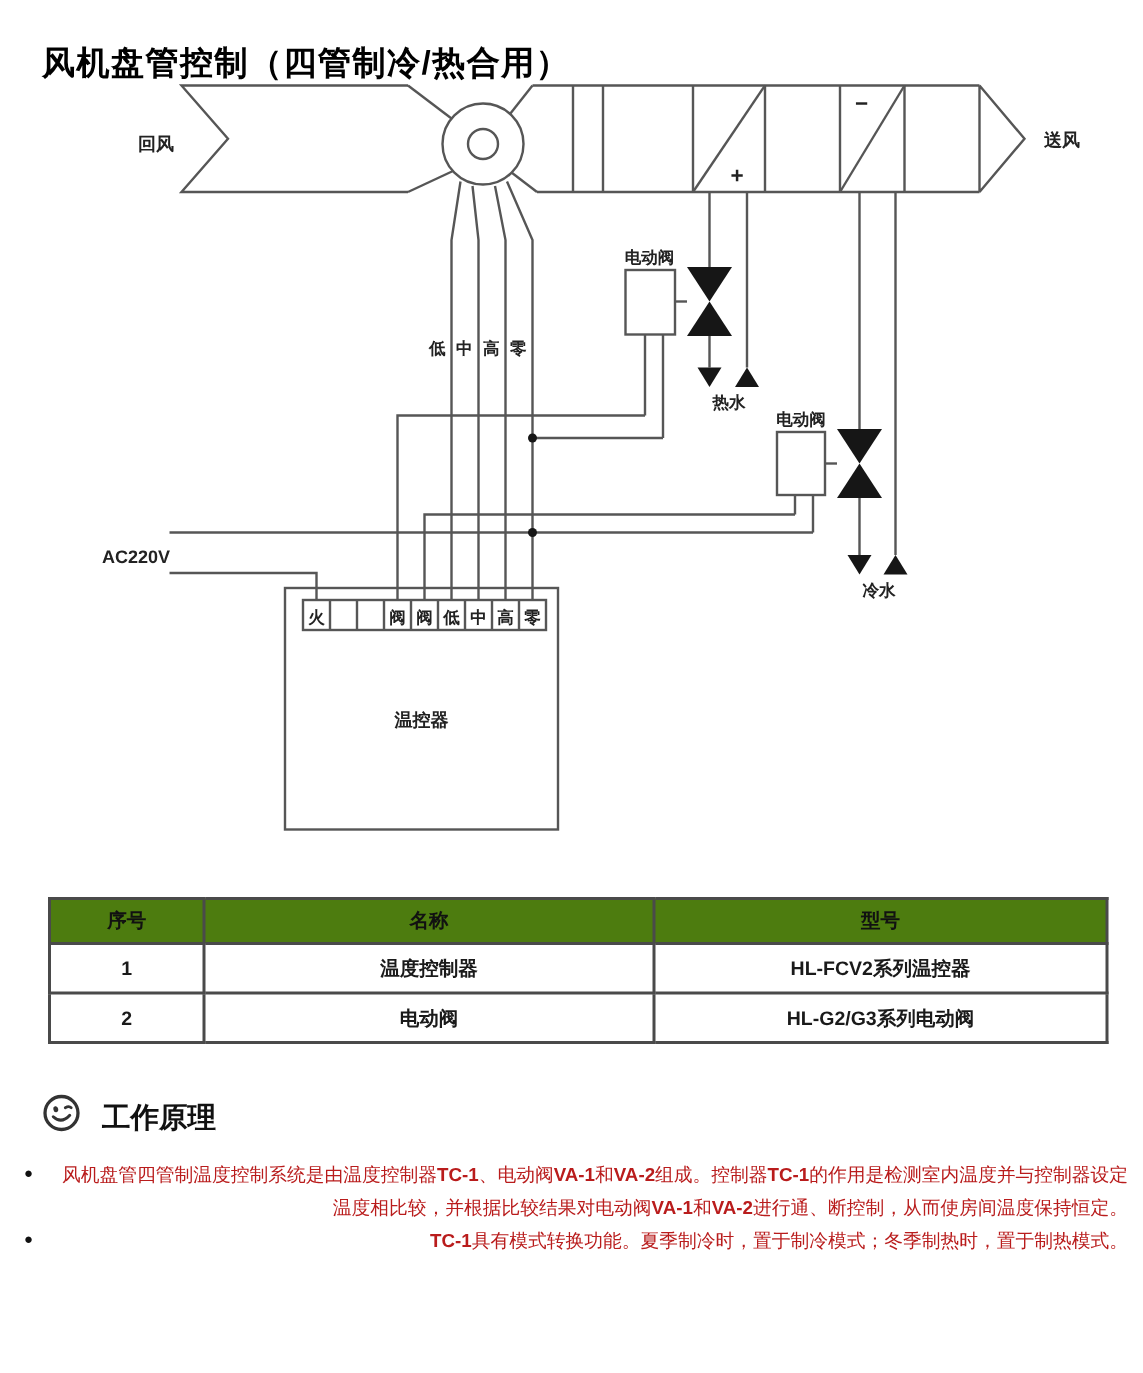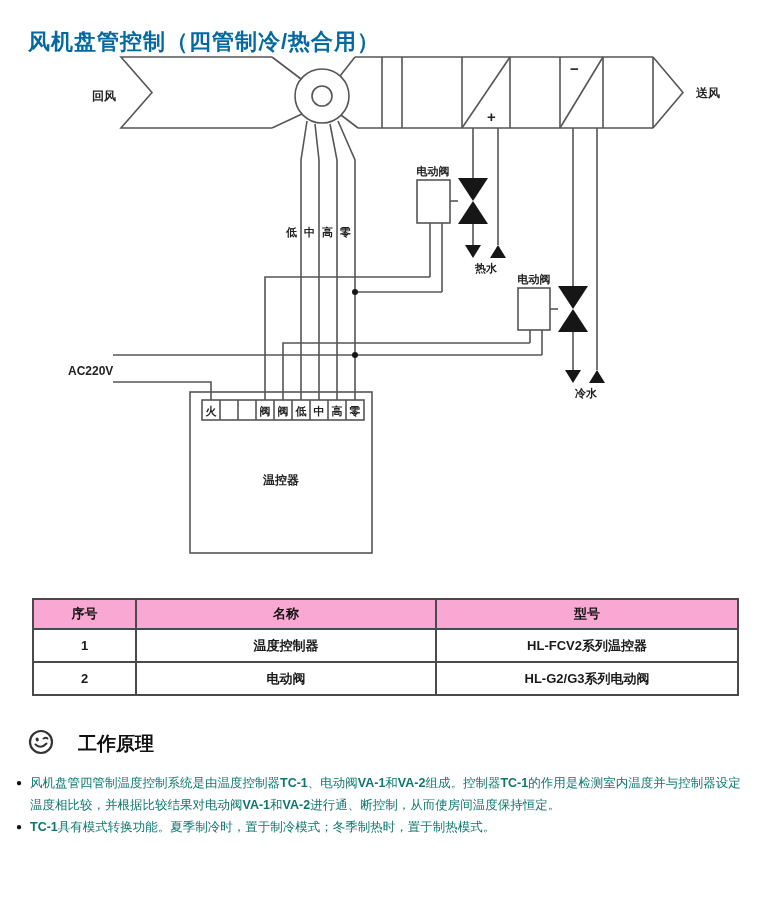--- a/index.html
+++ b/index.html
@@ -2,47 +2,47 @@
 <html><head>
 <meta charset="utf-8">
 <style>
   html,body{margin:0;padding:0;}
   body{
     width:762px;height:915px;position:relative;background:#ffffff;
     font-family:"Liberation Sans","DejaVu Sans",sans-serif;color:#1a1a1a;overflow:hidden;
   }
   .page-title{
     position:absolute;left:28px;top:12px;font-size:22px;font-weight:bold;
-    letter-spacing:1px;color:#0369a1;
+    letter-spacing:1px;color:#000000;
   }
   .diagram-wrap{position:absolute;left:0;top:0;width:762px;height:575px;}
   svg text{font-family:"Liberation Sans","DejaVu Sans",sans-serif;fill:#222;}
   
   .parts-table{
     position:absolute;left:32px;top:598px;width:705px;border-collapse:collapse;
     table-layout:fixed;
   }
   .parts-table th,.parts-table td{
     border:2px solid #4a4a4a;text-align:center;vertical-align:middle;
     font-size:13px;padding:0;height:31px;
   }
-  .parts-table th{background:#f9a8d4;color:#111;font-weight:bold;height:28px;}
+  .parts-table th{background:#4d7c0f;color:#111;font-weight:bold;height:28px;}
   .parts-table td.c-no,.parts-table td.c-model{font-weight:bold;}
   .parts-table td.c-name{font-weight:600;margin-left:27px;}
   
   .principle-head{
-    position:absolute;left:28px;top:729px;display:flex;align-items:center;gap:24px;
+    position:absolute;left:28px;top:729px;display:flex;align-items:center;gap:14px;
   }
   .principle-head .head-label{font-size:19px;font-weight:bold;color:#111;}
   .bullets{
     position:absolute;left:16px;top:772px;width:736px;margin:0;padding:0;list-style:none;
   }
   .bullets li{
     position:relative;padding-left:14px;font-size:12.5px;line-height:22px;
-    color:#0f766e;font-weight:500;
+    color:#b91c1c;font-weight:500;text-align:right;
   }
   .bullets li::before{
     content:"\25CF";position:absolute;left:0;top:0;font-size:10px;color:#111;
   }
   .bullets li b{font-weight:bold;}
 </style>
 </head>
 <body>
 
 <h1 class="page-title">风机盘管控制（四管制冷/热合用）</h1>

